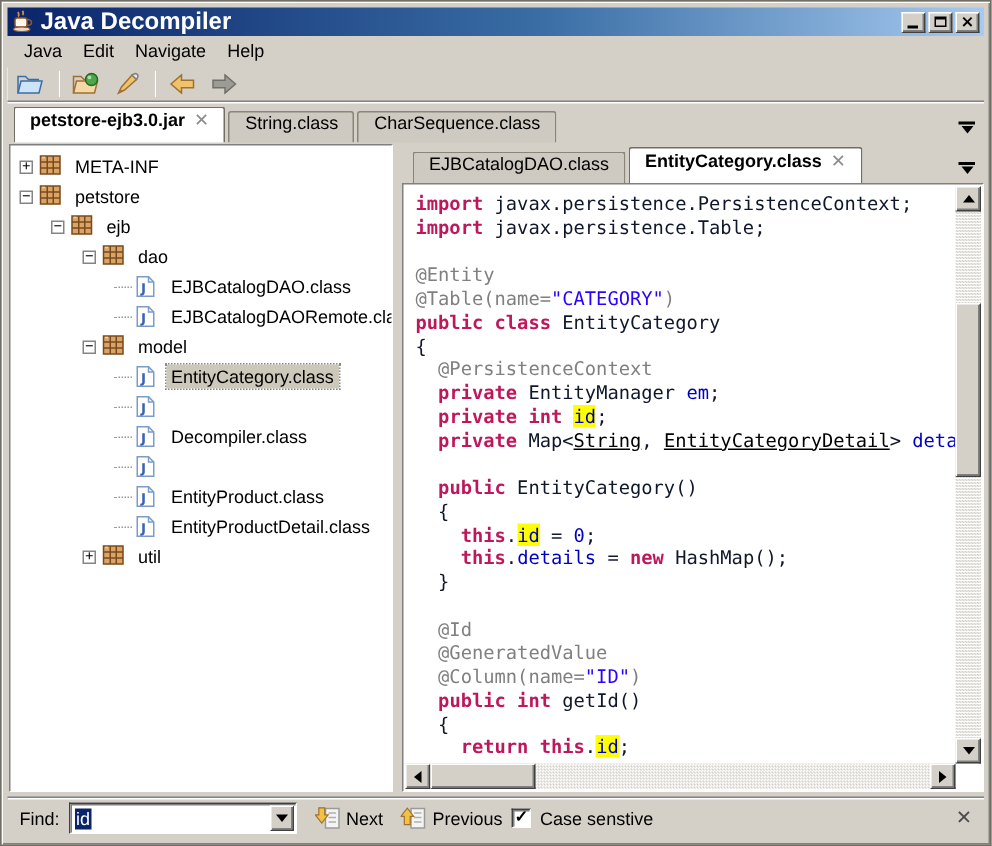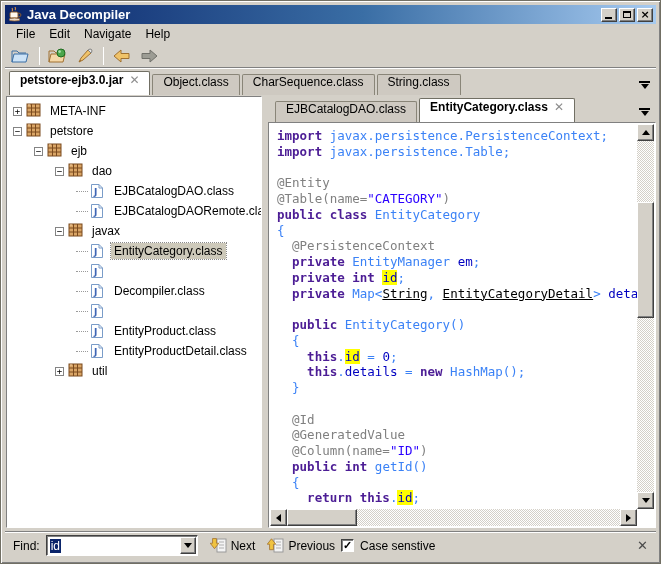--- a/index.html
+++ b/index.html
@@ -6,21 +6,21 @@
   html,body { width:661px; height:564px; }
   body { font-family:"Liberation Sans", sans-serif; font-size:12px; background:#D4D0C8; overflow:hidden; }
 
   .window { position:absolute; left:0; top:0; width:661px; height:564px;
     background:#D4D0C8; border:1px solid #716F64; box-shadow:inset 1px 1px 0 #fff, inset -1px -1px 0 #808080; }
 
   
   .title-bar { position:absolute; left:4px; right:4px; top:4px; height:19px;
     background:linear-gradient(to right,#0A246A,#3A6EA5 55%,#A6CAF0);
     display:flex; align-items:center; padding:0 3px; }
-  .title-text { color:#fff; font-weight:bold; font-size:13px; margin-left:4px; }
+  .title-text { color:#fff; font-weight:bold; font-size:16px; margin-left:4px; }
   .app-icon { width:15px; height:15px; display:inline-block; }
   .win-buttons { margin-left:auto; display:flex; gap:2px; }
   .win-btn { width:16px; height:14px; background:#D4D0C8;
     border:1px solid; border-color:#fff #404040 #404040 #fff;
     box-shadow:inset -1px -1px 0 #808080;
     display:flex; align-items:center; justify-content:center;
     font-size:9px; font-weight:bold; color:#000; position:relative; }
   .glyph-min { position:absolute; left:3px; bottom:2px; width:7px; height:2px; background:#000; }
   .glyph-max { width:8px; height:7px; border:1px solid #000; border-top:2px solid #000; }
   .glyph-close { font-size:11px; line-height:10px; font-weight:bold; font-family:"DejaVu Sans",sans-serif; }
@@ -65,27 +65,27 @@
   .splitter { position:absolute; left:257px; top:0; width:5px; bottom:0; background:#D4D0C8; }
 
   .right-panel { position:absolute; left:262px; right:0; top:0; bottom:1px; }
   .tab-bar-2 { position:relative; height:27px; display:flex; align-items:flex-end; padding-left:8px; }
   .code-panel { position:absolute; left:1px; right:0; top:27px; bottom:0; background:#fff;
     border:1px solid; border-color:#808080 #fff #fff #808080; overflow:hidden; }
   .code-view { position:absolute; left:1px; top:1px; right:18px; bottom:18px; overflow:hidden;
     font-family:"DejaVu Sans Mono","Liberation Mono",monospace; font-size:12.5px; line-height:15.75px;
     padding:4px 0 0 7px; white-space:pre; }
   .code-line { height:15.75px; }
-  .cs-k { color:#4c1d95; font-weight:bold; }
+  .cs-k { color:#be185d; font-weight:bold; }
   .cs-a { color:#808080; }
   .cs-s { color:#2A00FF; }
   .cs-f { color:#0000C0; }
   .cs-n { color:#0000C0; }
   .cs-u { color:#000; text-decoration:underline; }
-  .cs-p { color:#3b82f6; }
+  .cs-p { color:#0f172a; }
   .hl { background:#FFFF00; }
 
   
   .dither { background-color:#fff;
     background-image:conic-gradient(#D4D0C8 25%, #fff 0 50%, #D4D0C8 0 75%, #fff 0);
     background-size:2px 2px; }
   .vscroll { position:absolute; top:1px; right:1px; width:17px; bottom:18px; }
   .hscroll { position:absolute; left:1px; right:18px; bottom:1px; height:17px; }
   .sb-btn { position:absolute; width:17px; height:17px; background:#D4D0C8;
     border:1px solid; border-color:#fff #404040 #404040 #fff; box-shadow:inset -1px -1px 0 #808080;
@@ -137,21 +137,21 @@
       <span class="win-btn">
           <span class="glyph-max"></span>
         </span>
       <span class="win-btn">
           <span class="glyph-close">×</span>
         </span>
     </span>
   </div>
 
   <div class="menu-bar">
-      <span class="menu-item">File</span>
+      <span class="menu-item">Java</span>
       <span class="menu-item">Edit</span>
       <span class="menu-item">Navigate</span>
       <span class="menu-item">Help</span>
     </div>
 
   <div class="toolbar">
     <span class="tb-btn">
       <svg width="20" height="16" viewBox="0 0 20 16">
         <path d="M1 14 L3 6 L17 6 L15 14 Z" fill="#CDE3F7" stroke="#3A6EA5"></path>
         <path d="M1 14 L1 3 L6 3 L8 5 L15 5" fill="none" stroke="#3A6EA5"></path>
@@ -185,27 +185,24 @@
       </svg>
     </span>
   </div>
 
   <div class="tab-bar tab-bar-1">
     <div class="tab active">
         <span>petstore-ejb3.0.jar</span>
         <span class="tab-close">✕</span>
       </div>
       <div class="tab">
-        <span>Object.class</span>
+        <span>String.class</span>
       </div>
       <div class="tab">
         <span>CharSequence.class</span>
-      </div>
-      <div class="tab">
-        <span>String.class</span>
       </div>
       <span class="overflow-btn" id="overflow1">
         <span class="bar"></span>
         <span class="tri"></span>
       </span>
   </div>
 
   <div class="content">
     <div class="tree-panel" id="tree">
         <div class="tree-row">
@@ -284,21 +281,21 @@
           <span style="width: 48px; flex: 0 0 48px;"></span>
           <span class="expander">−</span>
           <span class="tree-icon"><svg width="16" height="15" viewBox="0 0 16 15">
               <rect x="1" y="1" width="13" height="12" fill="#D9A566" stroke="#7A4A1E"></rect>
               <line x1="5.5" y1="1" x2="5.5" y2="13" stroke="#7A4A1E"></line>
               <line x1="9.5" y1="1" x2="9.5" y2="13" stroke="#7A4A1E"></line>
               <line x1="1" y1="5" x2="14" y2="5" stroke="#7A4A1E"></line>
               <line x1="1" y1="9" x2="14" y2="9" stroke="#7A4A1E"></line>
               <line x1="2" y1="2" x2="4" y2="2" stroke="#F0CC9E"></line>
             </svg></span>
-          <span class="lbl">javax</span>
+          <span class="lbl">model</span>
         </div>
         <div class="tree-row selected">
           <span style="width: 69px; flex: 0 0 69px;"></span>
           <span class="stub"></span>
           <span class="tree-icon"><svg width="14" height="16" viewBox="0 0 14 16">
               <path d="M1.5 1.5 L9 1.5 L12.5 5 L12.5 14.5 L1.5 14.5 Z" fill="#FFFFFF" stroke="#7A9CC8"></path>
               <path d="M9 1.5 L9 5 L12.5 5" fill="none" stroke="#7A9CC8"></path>
               <text x="4" y="12" font-family="DejaVu Sans, sans-serif" font-size="9" font-weight="bold" fill="#3C64B4">J</text>
             </svg></span>
           <span class="lbl">EntityCategory.class</span>

